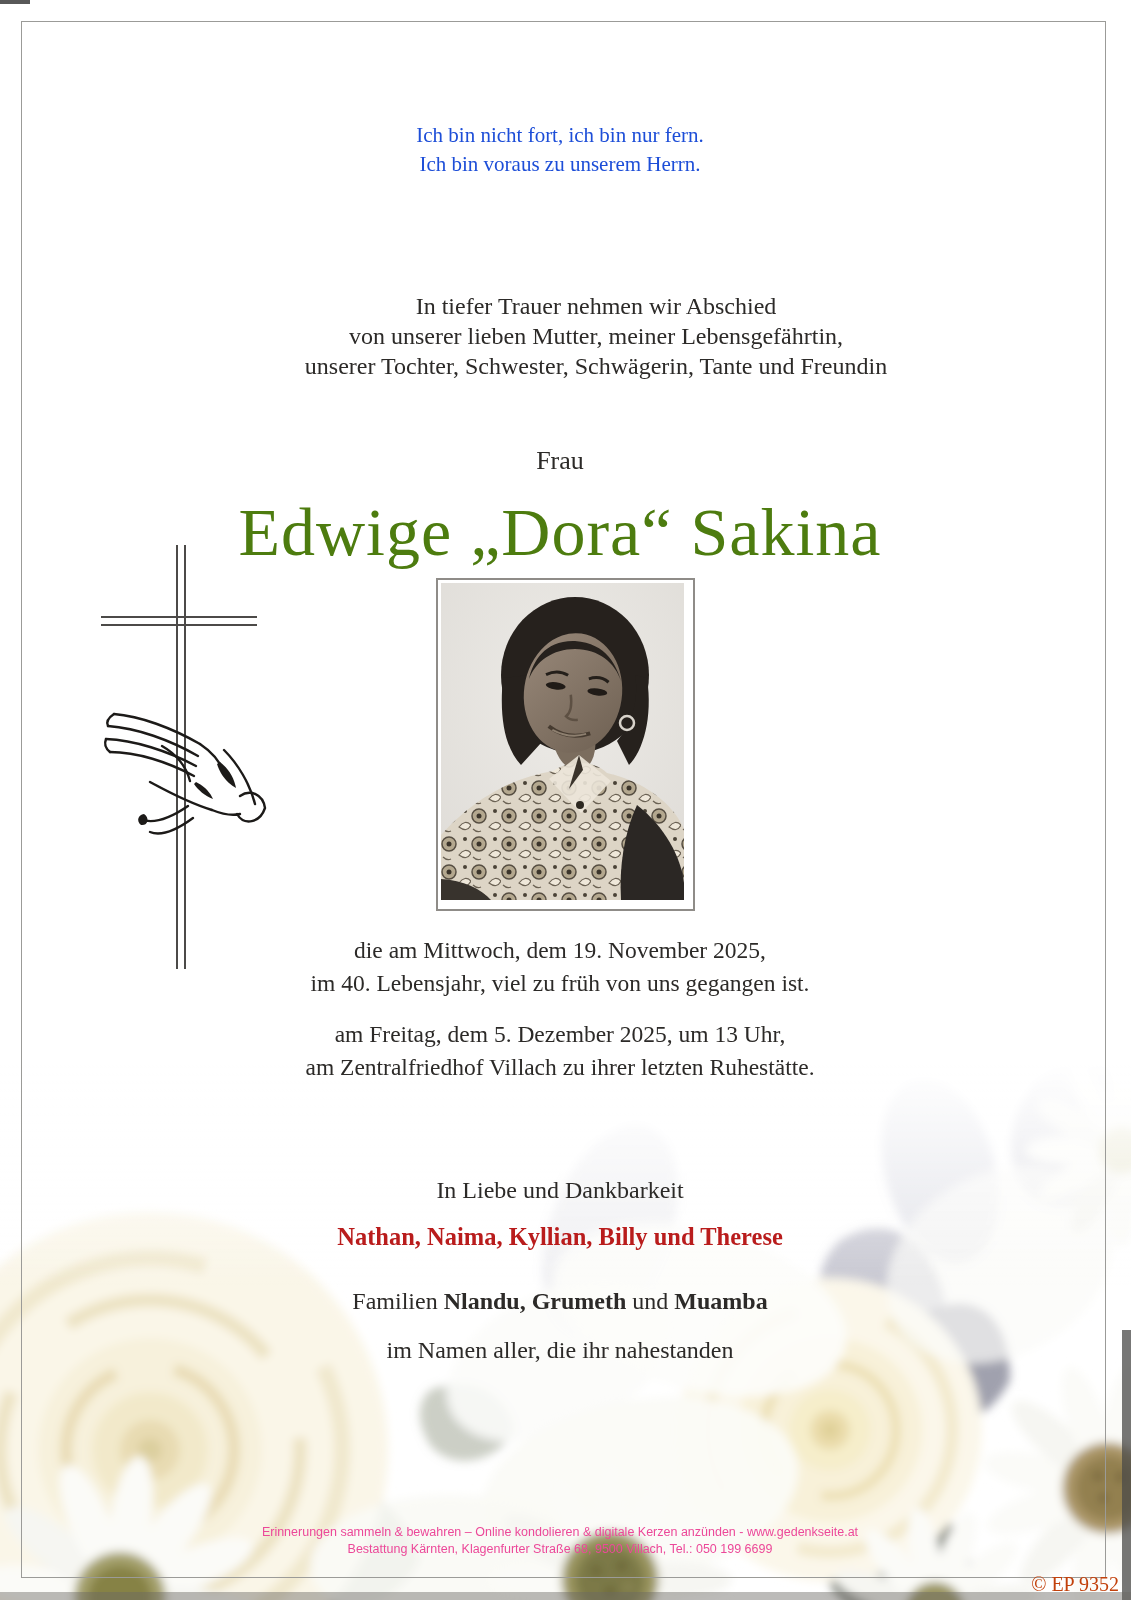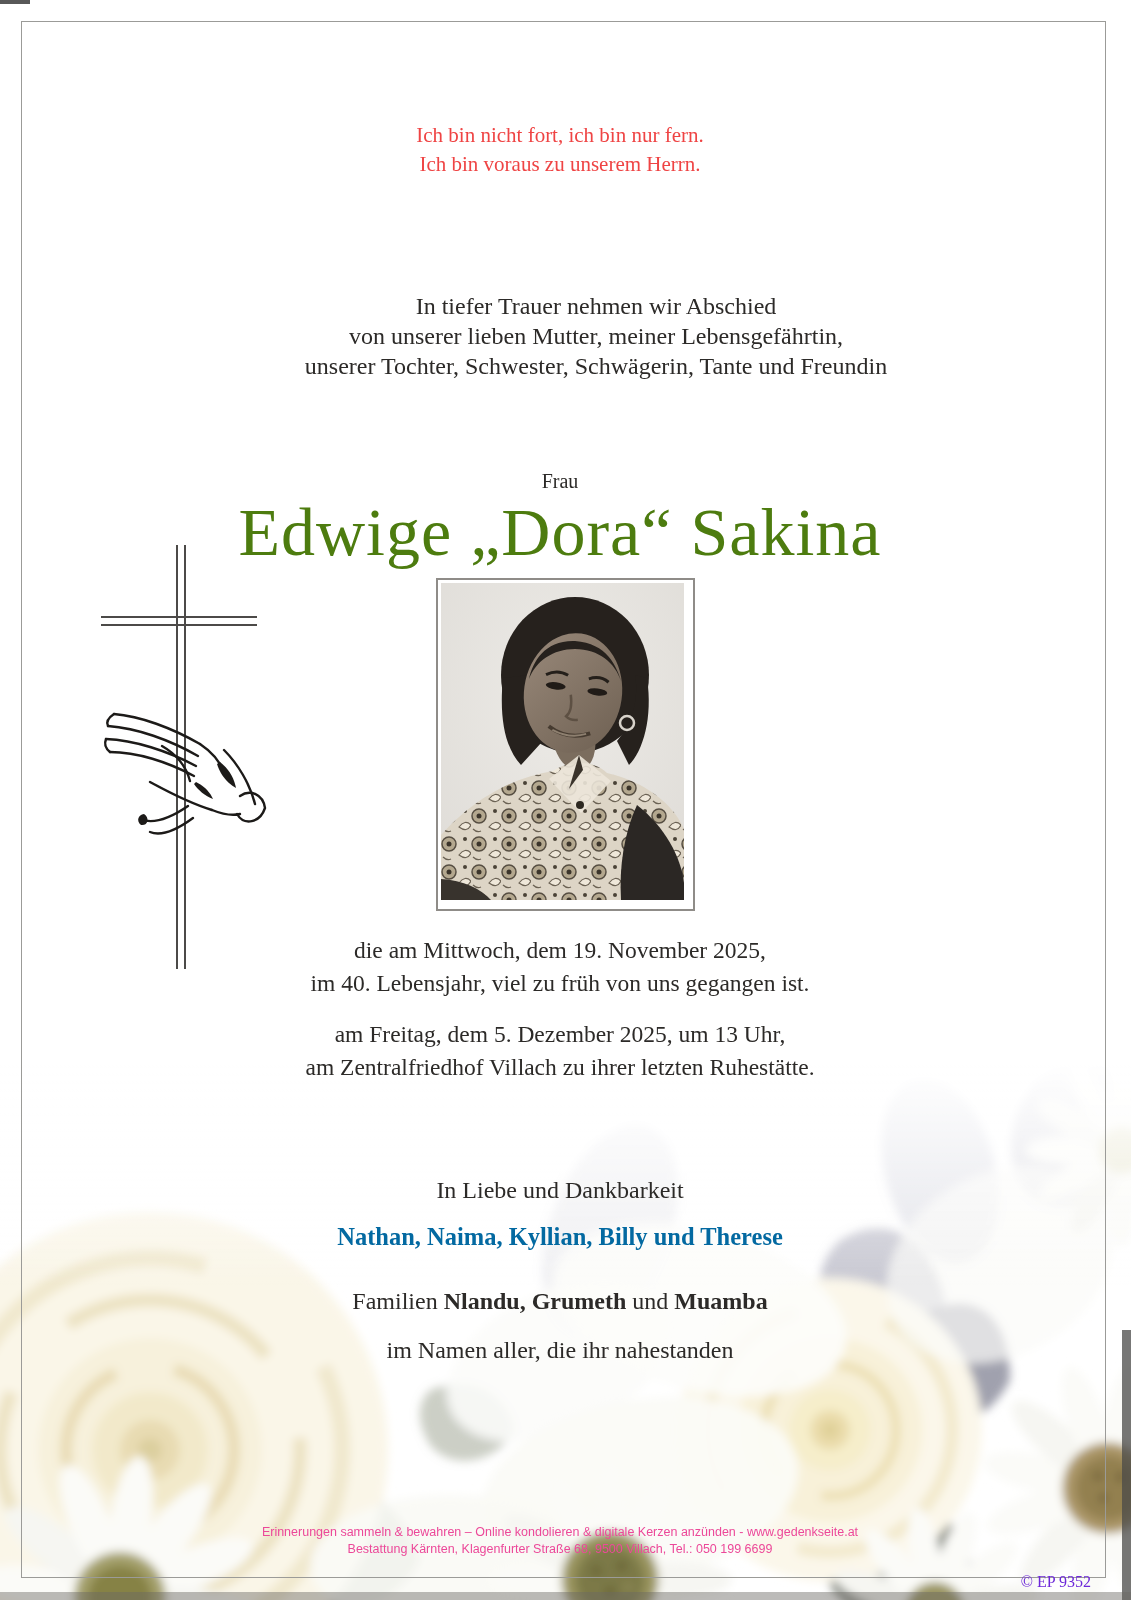--- a/index.html
+++ b/index.html
@@ -1,31 +1,31 @@
 <!DOCTYPE html>
 <html><head>
 <meta charset="utf-8">
 <style>
   html,body{margin:0;padding:0;background:#ffffff;}
   .sheet{position:relative;width:1131px;height:1600px;background:#ffffff;overflow:hidden;
          font-family:"Liberation Serif",serif;color:#2c2a28;}
   .t{position:absolute;left:0;width:1120px;text-align:center;z-index:4;}
-  .quote{top:121px;font-size:21px;line-height:29px;color:#ef4444;}
+  .quote{top:121px;font-size:21px;line-height:29px;color:#1d4ed8;}
   .intro{top:291px;font-size:24px;line-height:30px;padding-left:36px;}
-  .salut{top:470px;font-size:20px;}
+  .salut{top:446px;font-size:26px;}
   .name{top:493px;font-size:68px;letter-spacing:1px;color:#4d7c0f;}
   .death{top:934px;font-size:23.5px;line-height:33px;}
   .funeral{top:1018px;font-size:23.5px;line-height:33px;}
   .closing{top:1177px;font-size:24px;}
-  .mourners{top:1223px;font-size:24.5px;font-weight:bold;color:#0369a1;}
+  .mourners{top:1223px;font-size:24.5px;font-weight:bold;color:#b91c1c;}
   .families{top:1288px;font-size:24px;}
   .families .b{font-weight:bold;}
   .behalf{top:1337px;font-size:24px;}
   .footer{top:1524px;font-family:"Liberation Sans",sans-serif;font-size:12.5px;line-height:17px;color:#ec4899;z-index:5;}
-  .code{top:1573px;left:auto;right:40px;width:auto;font-size:16px;color:#6d28d9;z-index:5;}
+  .code{top:1573px;left:auto;right:12px;width:auto;font-size:20px;color:#c2410c;z-index:5;}
   .frame{position:absolute;left:21px;top:21px;width:1083px;height:1555px;border:1px solid #9b9b98;z-index:3;}
   .photo{position:absolute;left:436px;top:578px;width:249px;height:323px;border:2px solid #8f8c88;
          background:#ffffff;padding:3px;z-index:4;}
   .photo svg{display:block;}
   .cross-v{position:absolute;left:176px;top:545px;width:6px;height:424px;
            border-left:2px solid #4c4a48;border-right:2px solid #4c4a48;z-index:4;}
   .cross-h{position:absolute;left:101px;top:616px;width:156px;height:6px;
            border-top:2px solid #4c4a48;border-bottom:2px solid #4c4a48;z-index:4;}
   .hands{position:absolute;left:92px;top:686px;z-index:4;}
   .flowers{position:absolute;left:0;top:1060px;width:1131px;height:540px;z-index:1;}

